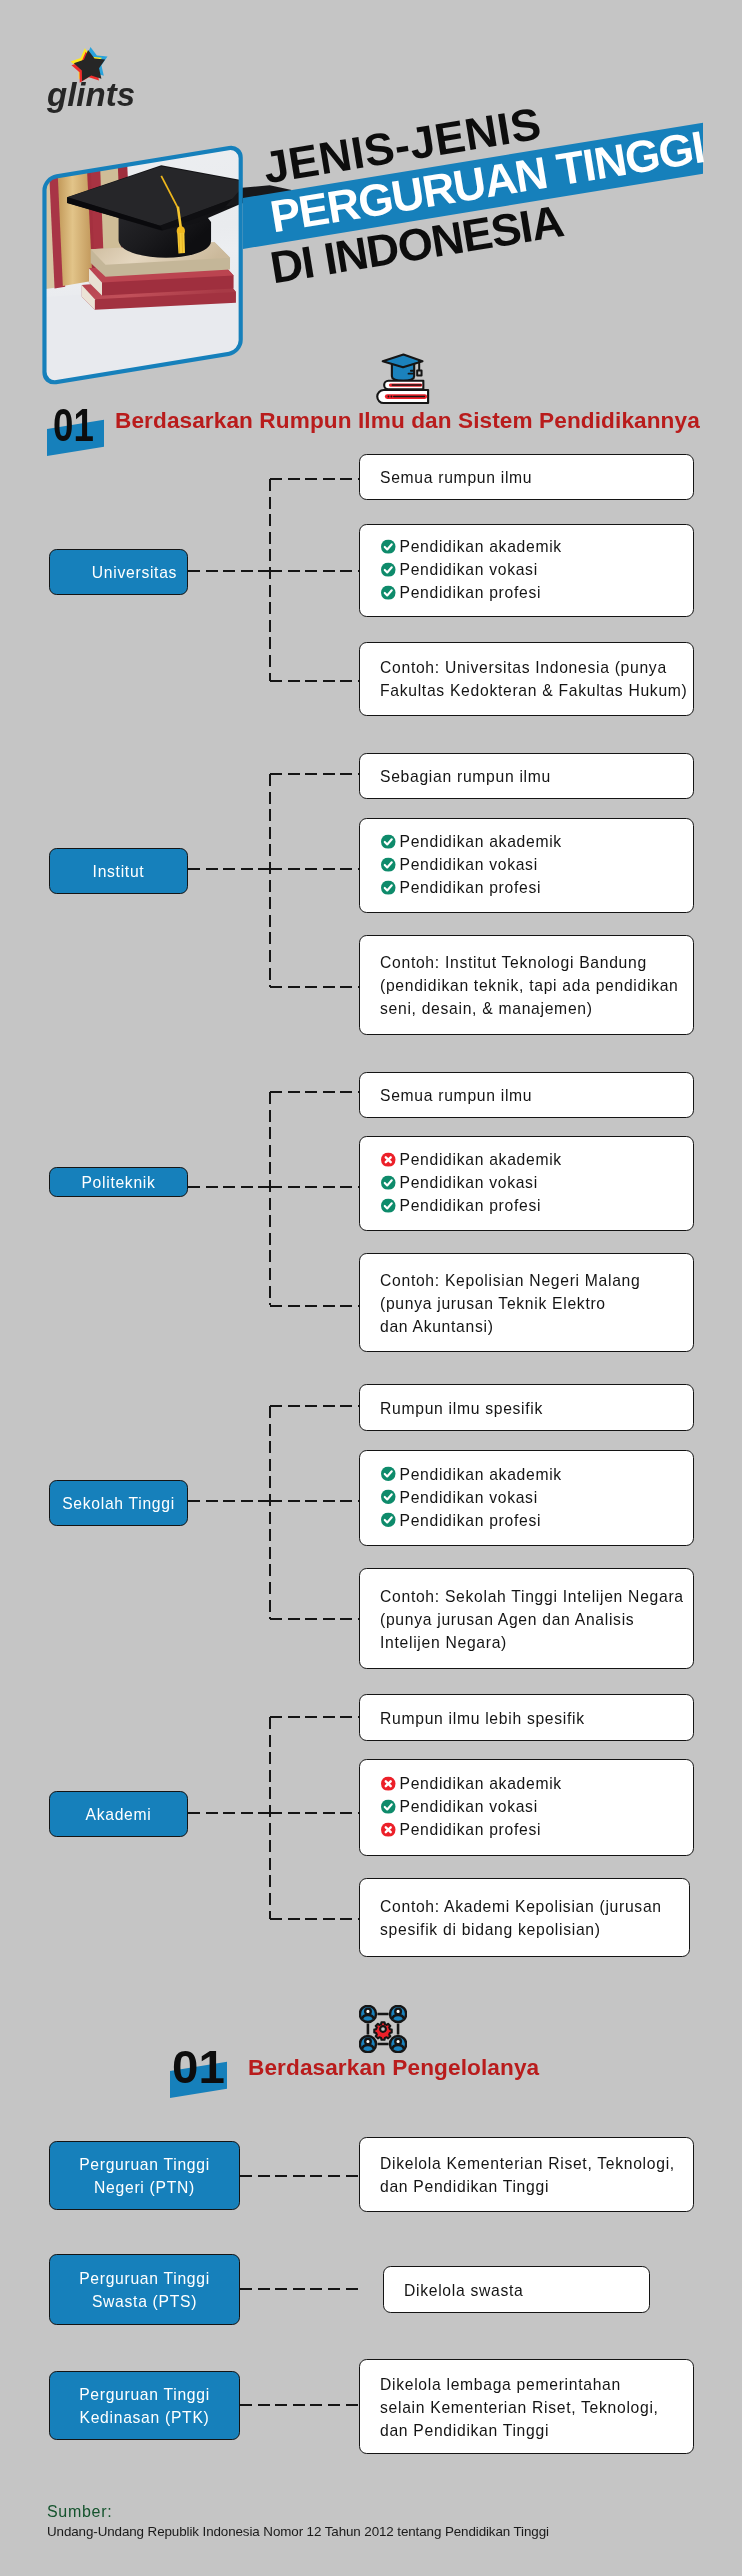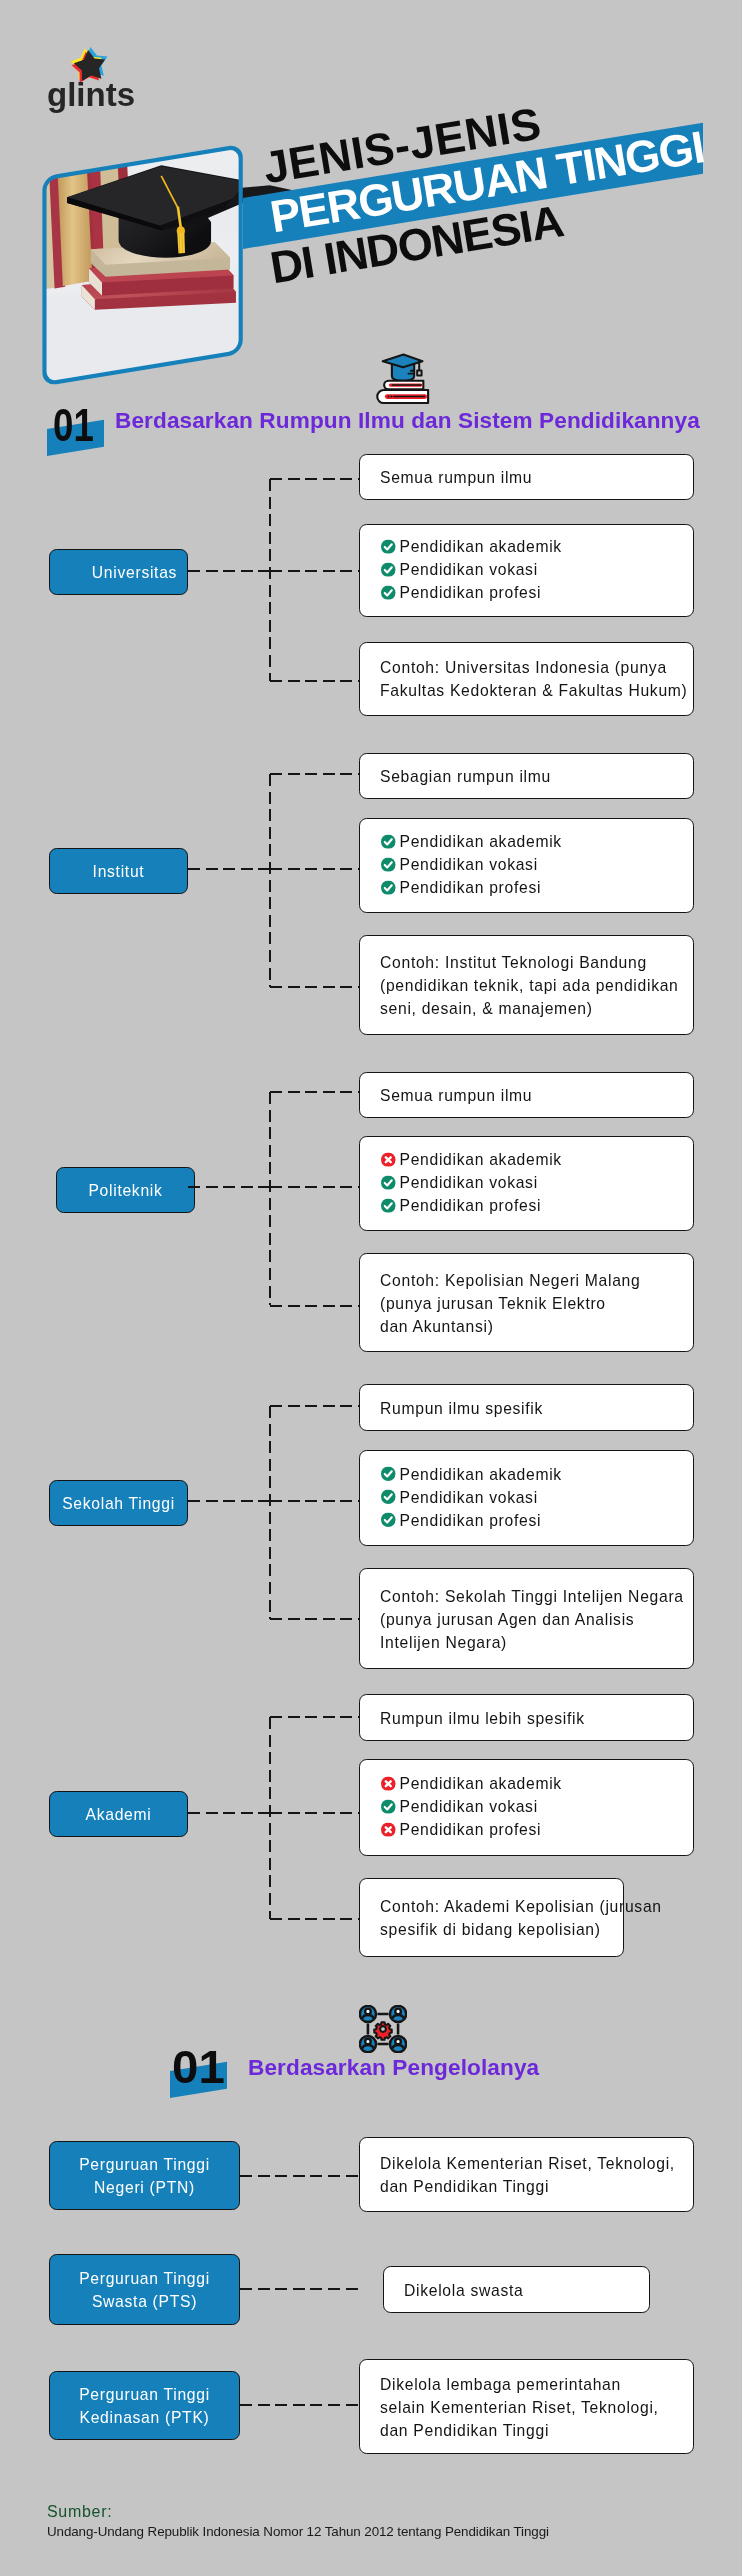--- a/index.html
+++ b/index.html
@@ -5,21 +5,21 @@
 <style>
   html,body{margin:0;padding:0;}
   body{width:742px;overflow-x:hidden;background:#c5c5c5;font-family:"Liberation Sans",sans-serif;
        position:relative;overflow:hidden;-webkit-font-smoothing:antialiased;}
   .page{position:relative;width:742px;height:2576px;background:#c5c5c5;}
   .abs{position:absolute;}
 
   
   #logo{left:0px;top:0px;width:154px;height:131px;}
   #logo .word{position:absolute;left:47px;top:78px;font-size:33px;font-weight:700;
-      color:#262626;letter-spacing:0;line-height:1;font-family:"Liberation Sans",sans-serif;}
+      color:#262626;letter-spacing:0;line-height:1;font-family:"Liberation Sans",sans-serif;font-style:italic;}
 
   
   #photoSvg{left:0px;top:89px;width:332px;height:297px;display:block;}
 
   #banner{left:243px;top:198px;width:460px;height:51px;background:#1680bb;
       transform:skewY(-9.3deg);transform-origin:0 0;}
 
   .ttl{position:absolute;font-weight:800;font-family:"Liberation Sans",sans-serif;
       white-space:nowrap;transform-origin:0 0;line-height:1;}
   #t1{left:260px;top:146px;font-size:45px;color:#0d0d0d;letter-spacing:0.5px;
@@ -29,21 +29,21 @@
   #t3{left:267px;top:246px;font-size:45px;color:#0d0d0d;letter-spacing:-1px;
       transform:rotate(-9.3deg);}
 
   
   .secnum-box{position:absolute;background:#1680bb;transform:skewY(-9.1deg);
       transform-origin:0 0;}
   .secnum{position:absolute;font-size:47px;font-weight:800;color:#0d0d0d;
       letter-spacing:0;line-height:1;transform-origin:0 0;}
   #secnum1{transform:scaleX(0.78);}
   #secnum2{transform:scaleX(1.01);}
-  .sectitle{position:absolute;font-size:22.6px;font-weight:700;color:#6d28d9;
+  .sectitle{position:absolute;font-size:22.6px;font-weight:700;color:#b91c1c;
       letter-spacing:0.1px;line-height:1;white-space:nowrap;}
 
   
   .lbox{position:absolute;background:#1680bb;border:1.5px solid #141414;border-radius:7.7px;
       box-sizing:border-box;color:#fff;display:flex;align-items:center;justify-content:center;
       text-align:center;font-size:15.7px;line-height:1.465;letter-spacing:0.7px;}
   .wbox{position:absolute;background:#fff;border:1.3px solid #141414;border-radius:7.7px;
       box-sizing:border-box;color:#141414;font-size:15.7px;line-height:1.465;letter-spacing:0.7px;}
   .wbox .pad{position:absolute;left:20px;top:50%;transform:translateY(-50%);right:3.6px;}
   .wbox .el{white-space:nowrap;}
@@ -268,21 +268,21 @@
           </div>
         </div>
       </div>
       <div class="wbox" style="left: 359px; top: 935px; width: 335px; height: 100px;">
         <div class="pad">
           <div class="el">Contoh: Institut Teknologi Bandung</div>
           <div class="el">(pendidikan teknik, tapi ada pendidikan</div>
           <div class="el">seni, desain, &amp; manajemen)</div>
         </div>
       </div>
-      <div class="lbox" style="left: 56px; top: 1167px; width: 139px; height: 46px;">
+      <div class="lbox" style="left: 49px; top: 1167px; width: 139px; height: 30px;">
         <span>Politeknik</span>
       </div>
       <div class="dash-h" style="left: 188px; top: 1187px; width: 82px;"></div>
       <div class="dash-v" style="left: 270px; top: 1092px; height: 213px;"></div>
       <div class="dash-h" style="left: 270px; top: 1092px; width: 89px;"></div>
       <div class="dash-h" style="left: 270px; top: 1187px; width: 89px;"></div>
       <div class="dash-h" style="left: 270px; top: 1306px; width: 89px;"></div>
       <div class="wbox" style="left: 359px; top: 1072px; width: 335px; height: 46px;">
         <div class="pad"><span>Semua rumpun ilmu</span></div>
       </div>
@@ -390,21 +390,21 @@
           </div>
           <div class="li">
             <svg class="ic" viewBox="0 0 24 24">
               <circle cx="12" cy="12" r="12" fill="#ec2029"></circle>
               <path d="M7.9 7.9 L16.1 16.1 M16.1 7.9 L7.9 16.1" fill="none" stroke="#fff" stroke-width="4" stroke-linecap="round"></path>
             </svg>
             <span>Pendidikan profesi</span>
           </div>
         </div>
       </div>
-      <div class="wbox" style="left: 359px; top: 1878px; width: 265px; height: 79px;">
+      <div class="wbox" style="left: 359px; top: 1878px; width: 331px; height: 79px;">
         <div class="pad">
           <div class="el">Contoh: Akademi Kepolisian (jurusan</div>
           <div class="el">spesifik di bidang kepolisian)</div>
         </div>
       </div>
     </div>
 
   <svg class="abs" id="ic2" style="left:359px;top:2005px;width:48px;height:48px" viewBox="0 0 86 86">
     <g stroke="#151515" stroke-width="4.6" fill="none" stroke-linecap="butt">
       <path d="M33 16 h20 M33 70 h20 M16 33 v20 M70 33 v20"></path>

